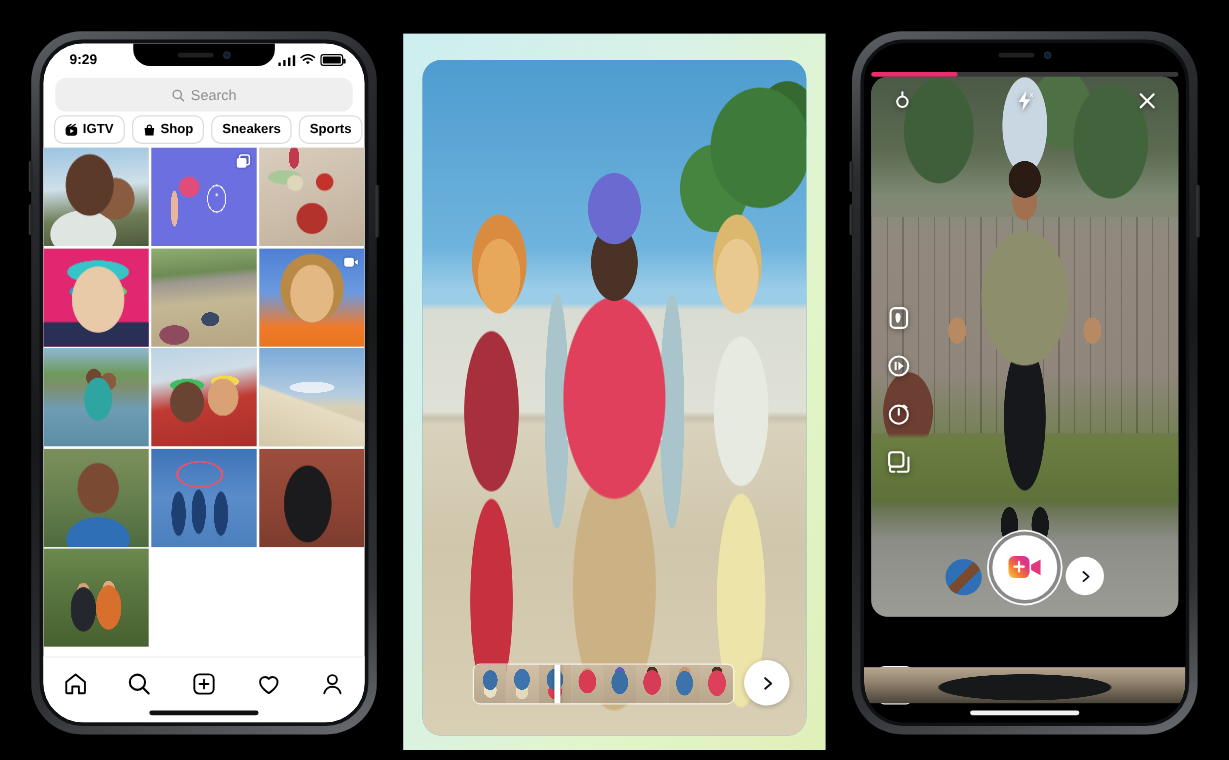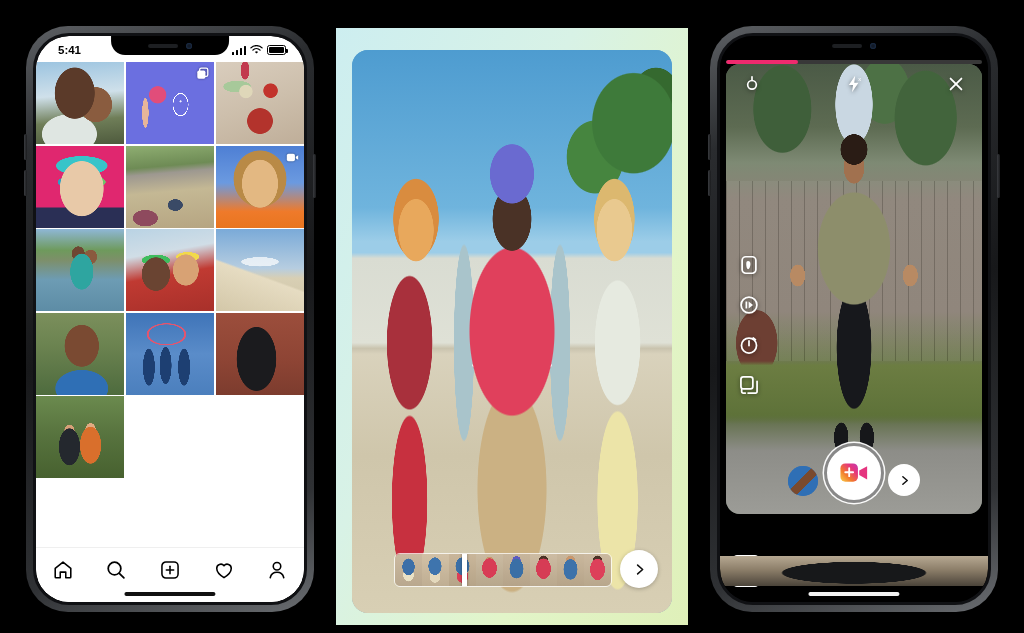--- a/index.html
+++ b/index.html
@@ -297,40 +297,72 @@
     <div class="side-btn" style="right:-2px;top:128px;width:3px;height:44px;"></div>
     <div class="phone-inner">
       <div class="screen">
 
         <div class="notch">
           <div class="speaker"></div>
           <div class="cam"></div>
         </div>
 
         <div class="statusbar">
-          <div>5:41</div>
+          <div>9:29</div>
           <div class="sb-right">
             <div class="bars">
                 <i></i>
                 <i></i>
                 <i></i>
                 <i></i>
               </div>
             <svg width="13" height="10" viewBox="0 0 13 10">
               <path d="M6.5 8.6 4.9 6.9a2.3 2.3 0 0 1 3.2 0L6.5 8.6z" fill="#000"></path>
               <path d="M2.9 5.1a5.2 5.2 0 0 1 7.2 0" stroke="#000" stroke-width="1.3" fill="none" stroke-linecap="round"></path>
               <path d="M.9 2.9a8 8 0 0 1 11.2 0" stroke="#000" stroke-width="1.3" fill="none" stroke-linecap="round"></path>
             </svg>
             <div class="batt">
                 <span></span>
               </div>
           </div>
         </div>
 
-
+        <div class="searchbar">
+          <svg width="11" height="11" viewBox="0 0 14 14">
+            <circle cx="6" cy="6" r="4.4" stroke="#8e8e8e" stroke-width="1.4" fill="none"></circle>
+            <line x1="9.3" y1="9.3" x2="12.6" y2="12.6" stroke="#8e8e8e" stroke-width="1.4" stroke-linecap="round"></line>
+          </svg>
+          <span>Search</span>
+        </div>
+
+        <div class="pills">
+          <div class="pill">
+            <svg class="gi" viewBox="0 0 16 16">
+              <rect x="1" y="3.4" width="14" height="11.2" rx="3.4" fill="#000"></rect>
+              <path d="M3 3.6 7.6 .9" stroke="#000" stroke-width="1.5" stroke-linecap="round"></path>
+              <path d="M8.6 3.6 13 .9" stroke="#000" stroke-width="1.5" stroke-linecap="round"></path>
+              <path d="M6.6 6.4 11 9 6.6 11.6z" fill="#fff"></path>
+            </svg>
+            <span>IGTV</span>
+          </div>
+          <div class="pill">
+            <svg class="gi" viewBox="0 0 16 16">
+              <path d="M2.2 5.2h11.6l-.9 9.2H3.1z" fill="#000"></path>
+              <path d="M5.6 5.4V4.2a2.4 2.4 0 0 1 4.8 0v1.2" stroke="#000" stroke-width="1.5" fill="none"></path>
+            </svg>
+            <span>Shop</span>
+          </div>
+          <div class="pill">
+            <span>Sneakers</span>
+          </div>
+          <div class="pill">
+            <span>Sports</span>
+          </div>
+
+        </div>
 
         <div class="grid">
 
 
           <div class="cell r1">
             <div class="ph" style="background:linear-gradient(175deg,#9cc4e0 0%,#cfe0ea 40%,#6f7e58 70%,#4e5a3d 100%);"></div>
             <div class="ph" style="background:
                radial-gradient(ellipse 32% 44% at 44% 38%, #5b3a29 0 70%, transparent 72%),
                radial-gradient(ellipse 26% 30% at 68% 52%, #8a5c3f 0 70%, transparent 72%),
                radial-gradient(ellipse 44% 34% at 38% 88%, #dfe6e2 0 70%, transparent 72%);"></div>

